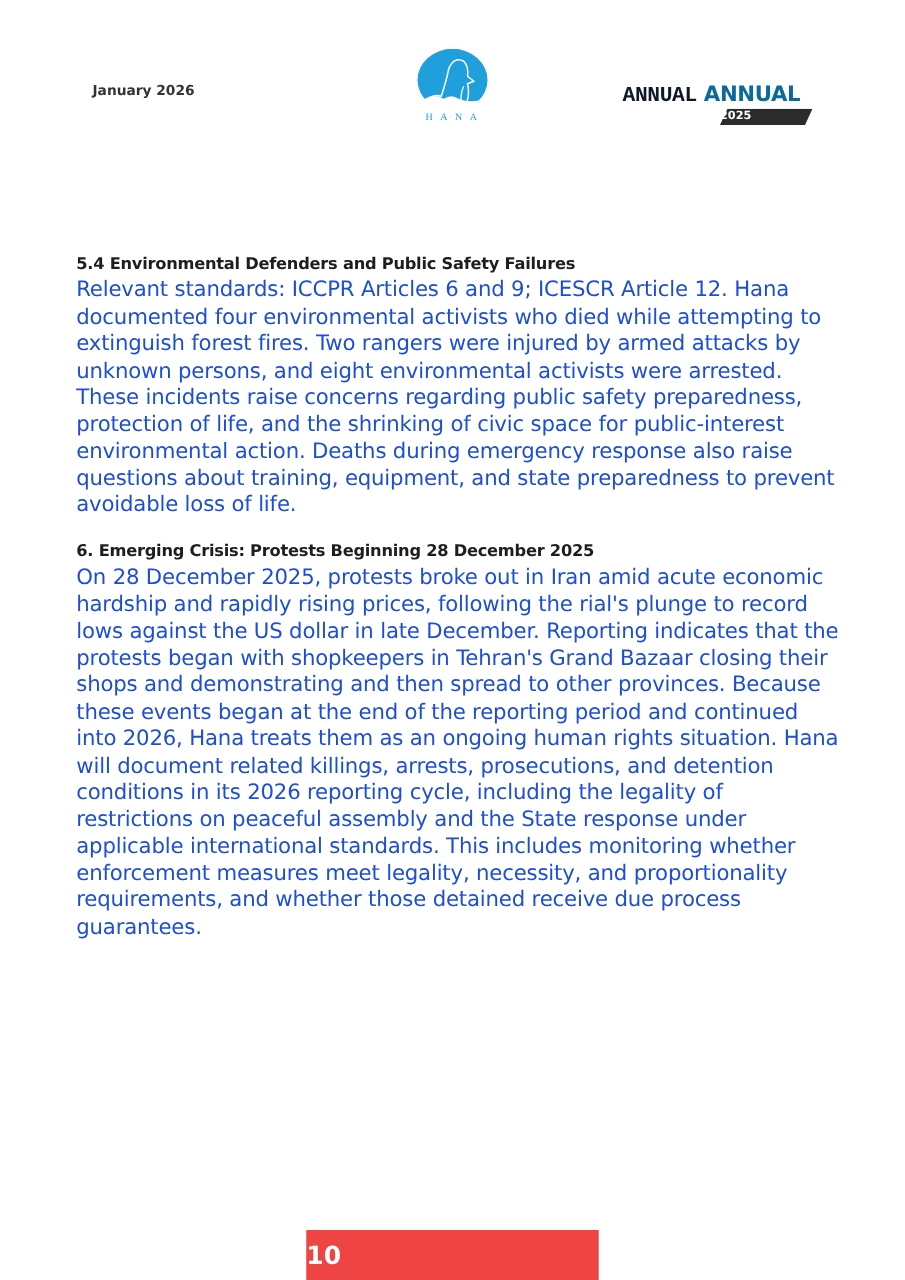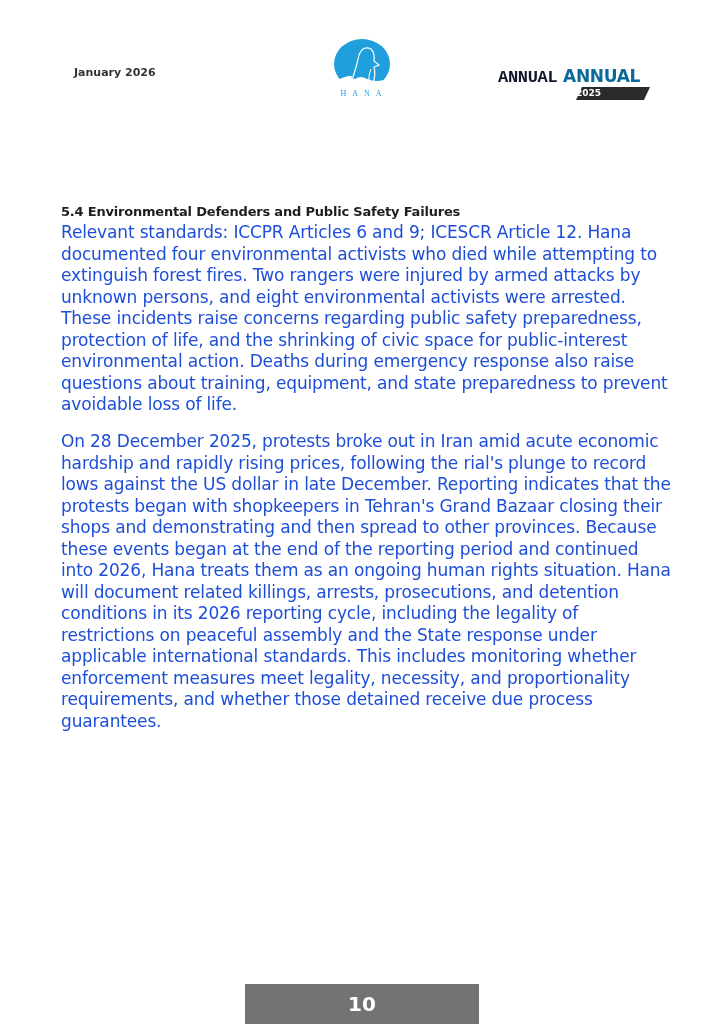--- a/index.html
+++ b/index.html
@@ -15,21 +15,21 @@
     .report-year { position: absolute; left: 576px; top: 87px; width: 74px; height: 13px; }
     .report-year svg { position: absolute; left: 0; top: 0; }
     .report-year span { position: absolute; left: 0; top: 0; width: 74px; text-align: left; line-height: 13px; font-size: 9px; font-weight: bold; color: #ffffff; }
 
     .section { position: absolute; left: 61px; width: 610px; margin-top: 41px; }
     .section h2 { margin: 0; font-size: 13px; font-weight: bold; color: #1e1e1e; line-height: 21px; letter-spacing: -0.2px; }
     .section p { margin: 0; font-size: 17px; line-height: 21.5px; color: #1d4ed8; letter-spacing: -0.15px; }
     #sec1 { top: 160px; }
     #sec2 { top: 390px; }
 
-    .footer-bar { position: absolute; left: 245px; top: 984px; width: 234px; height: 40px; background: #737373; color: #ffffff; text-align: center; font-weight: bold; font-size: 20px; line-height: 40px; }
+    .footer-bar { position: absolute; left: 245px; top: 984px; width: 234px; height: 40px; background: #ef4444; color: #ffffff; font-weight: bold; font-size: 20px; line-height: 40px; }
   </style>
 </head>
 <body>
 
 <div class="header-date">January 2026</div>
 
 <div class="logo">
   <svg width="58" height="50" viewBox="0 0 58 50">
     <ellipse cx="29" cy="25" rx="28" ry="25" fill="#1f9fdc"></ellipse>
     <path d="M6 42 Q14 36 20 38 Q24 26 26 16 Q30 6 38 10 Q42 14 41 22 L46 26 L41 28 Q43 36 40 44" fill="none" stroke="#ffffff" stroke-width="1.2"></path>
@@ -49,16 +49,17 @@
   </svg>
   <span>2025</span>
 </div>
 
 <div class="section" id="sec1">
   <h2>5.4 Environmental Defenders and Public Safety Failures</h2>
   <p>Relevant standards: ICCPR Articles 6 and 9; ICESCR Article 12. Hana documented four environmental activists who died while attempting to extinguish forest fires. Two rangers were injured by armed attacks by unknown persons, and eight environmental activists were arrested. These incidents raise concerns regarding public safety preparedness, protection of life, and the shrinking of civic space for public-interest environmental action. Deaths during emergency response also raise questions about training, equipment, and state preparedness to prevent avoidable loss of life.</p>
 </div>
 
 <div class="section" id="sec2">
+  <h2>6. Emerging Crisis: Protests Beginning 28 December 2025</h2>
   <p>On 28 December 2025, protests broke out in Iran amid acute economic hardship and rapidly rising prices, following the rial's plunge to record lows against the US dollar in late December. Reporting indicates that the protests began with shopkeepers in Tehran's Grand Bazaar closing their shops and demonstrating and then spread to other provinces. Because these events began at the end of the reporting period and continued into 2026, Hana treats them as an ongoing human rights situation. Hana will document related killings, arrests, prosecutions, and detention conditions in its 2026 reporting cycle, including the legality of restrictions on peaceful assembly and the State response under applicable international standards. This includes monitoring whether enforcement measures meet legality, necessity, and proportionality requirements, and whether those detained receive due process guarantees.</p>
 </div>
 
 <div class="footer-bar">10</div>
 
 </body></html>

